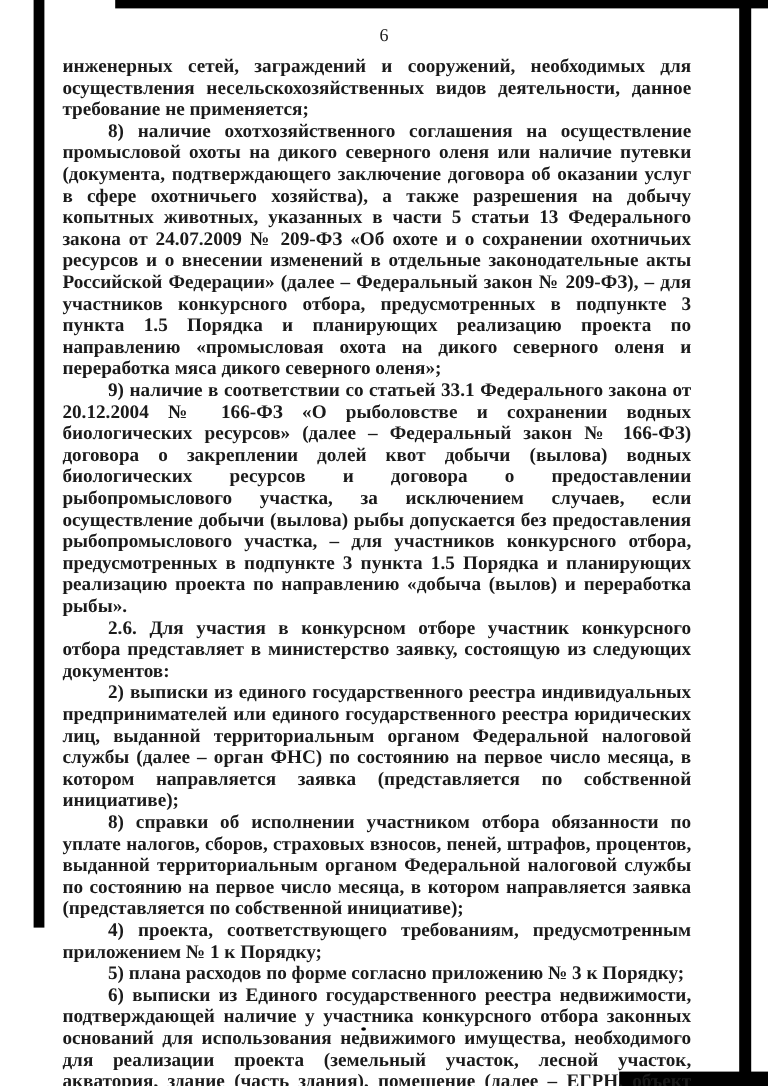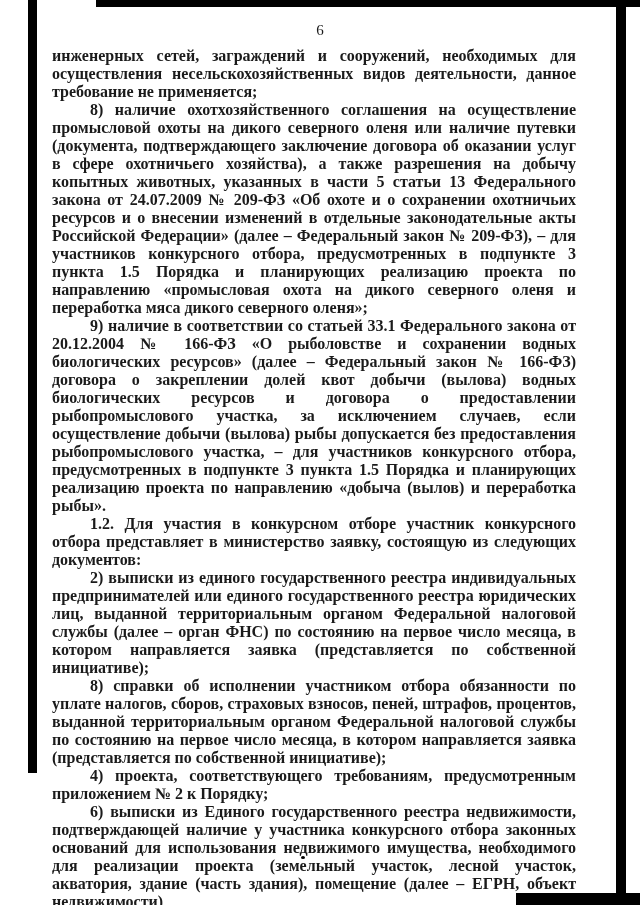--- a/index.html
+++ b/index.html
@@ -65,20 +65,21 @@
   <div class="artifact right"></div>
   <div class="artifact bottom"></div>
   <div class="artifact speck"></div>
 
   <div class="pageno">6</div>
 
   <div class="content">
     <p class="no-indent">инженерных сетей, заграждений и сооружений, необходимых для осуществления несельскохозяйственных видов деятельности, данное требование не применяется;</p>
     <p>8) наличие охотхозяйственного соглашения на осуществление промысловой охоты на дикого северного оленя или наличие путевки (документа, подтверждающего заключение договора об оказании услуг в сфере охотничьего хозяйства), а также разрешения на добычу копытных животных, указанных в части 5 статьи 13 Федерального закона от 24.07.2009 № 209-ФЗ «Об охоте и о сохранении охотничьих ресурсов и о внесении изменений в отдельные законодательные акты Российской Федерации» (далее – Федеральный закон № 209-ФЗ), – для участников конкурсного отбора, предусмотренных в подпункте 3 пункта 1.5 Порядка и планирующих реализацию проекта по направлению «промысловая охота на дикого северного оленя и переработка мяса дикого северного оленя»;</p>
     <p>9) наличие в соответствии со статьей 33.1 Федерального закона от 20.12.2004 № 166-ФЗ «О рыболовстве и сохранении водных биологических ресурсов» (далее – Федеральный закон № 166-ФЗ) договора о закреплении долей квот добычи (вылова) водных биологических ресурсов и договора о предоставлении рыбопромыслового участка, за исключением случаев, если осуществление добычи (вылова) рыбы допускается без предоставления рыбопромыслового участка, – для участников конкурсного отбора, предусмотренных в подпункте 3 пункта 1.5 Порядка и планирующих реализацию проекта по направлению «добыча (вылов) и переработка рыбы».</p>
-    <p>1.2. Для участия в конкурсном отборе участник конкурсного отбора представляет в министерство заявку, состоящую из следующих документов:</p>
+    <p>2.6. Для участия в конкурсном отборе участник конкурсного отбора представляет в министерство заявку, состоящую из следующих документов:</p>
     <p>2) выписки из единого государственного реестра индивидуальных предпринимателей или единого государственного реестра юридических лиц, выданной территориальным органом Федеральной налоговой службы (далее – орган ФНС) по состоянию на первое число месяца, в котором направляется заявка (представляется по собственной инициативе);</p>
     <p>8) справки об исполнении участником отбора обязанности по уплате налогов, сборов, страховых взносов, пеней, штрафов, процентов, выданной территориальным органом Федеральной налоговой службы по состоянию на первое число месяца, в котором направляется заявка (представляется по собственной инициативе);</p>
-    <p>4) проекта, соответствующего требованиям, предусмотренным приложением № 2 к Порядку;</p>
+    <p>4) проекта, соответствующего требованиям, предусмотренным приложением № 1 к Порядку;</p>
+    <p>5) плана расходов по форме согласно приложению № 3 к Порядку;</p>
     <p class="justify-last">6) выписки из Единого государственного реестра недвижимости, подтверждающей наличие у участника конкурсного отбора законных оснований для использования недвижимого имущества, необходимого для реализации проекта (земельный участок, лесной участок, акватория, здание (часть здания), помещение (далее – ЕГРН, объект недвижимости)</p>
   </div>
 
 </div>
 
 </body></html>

